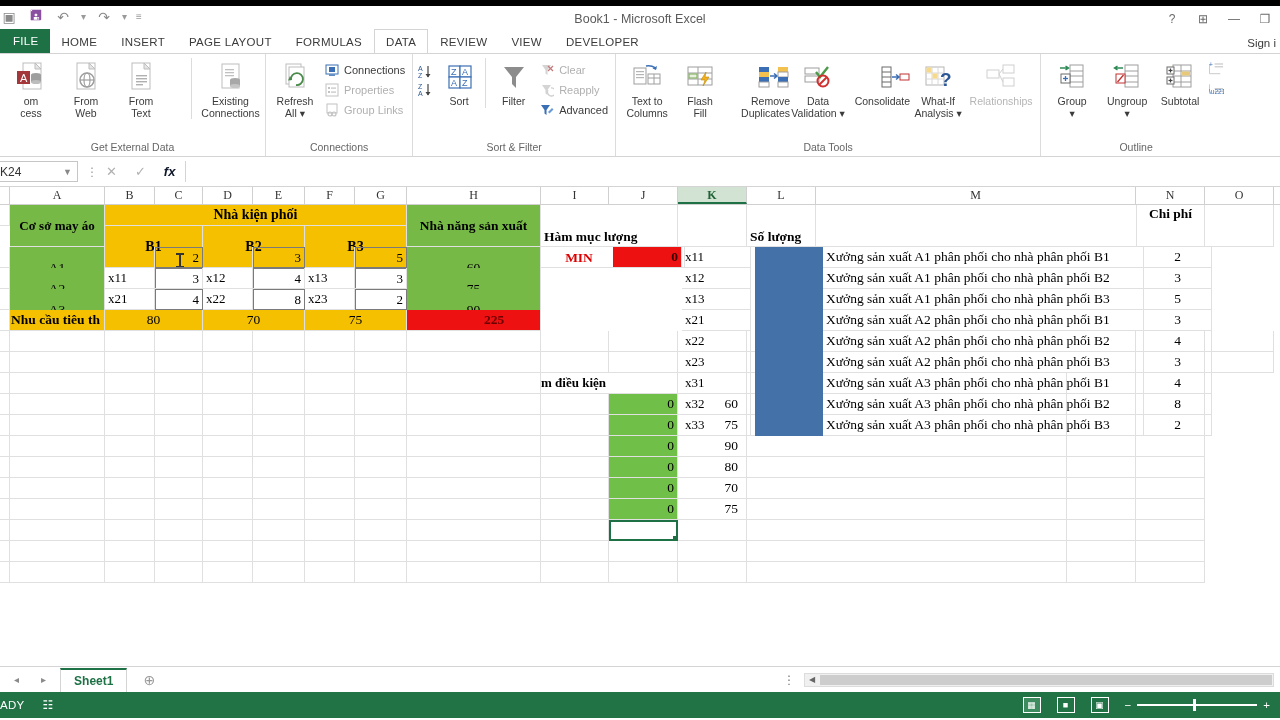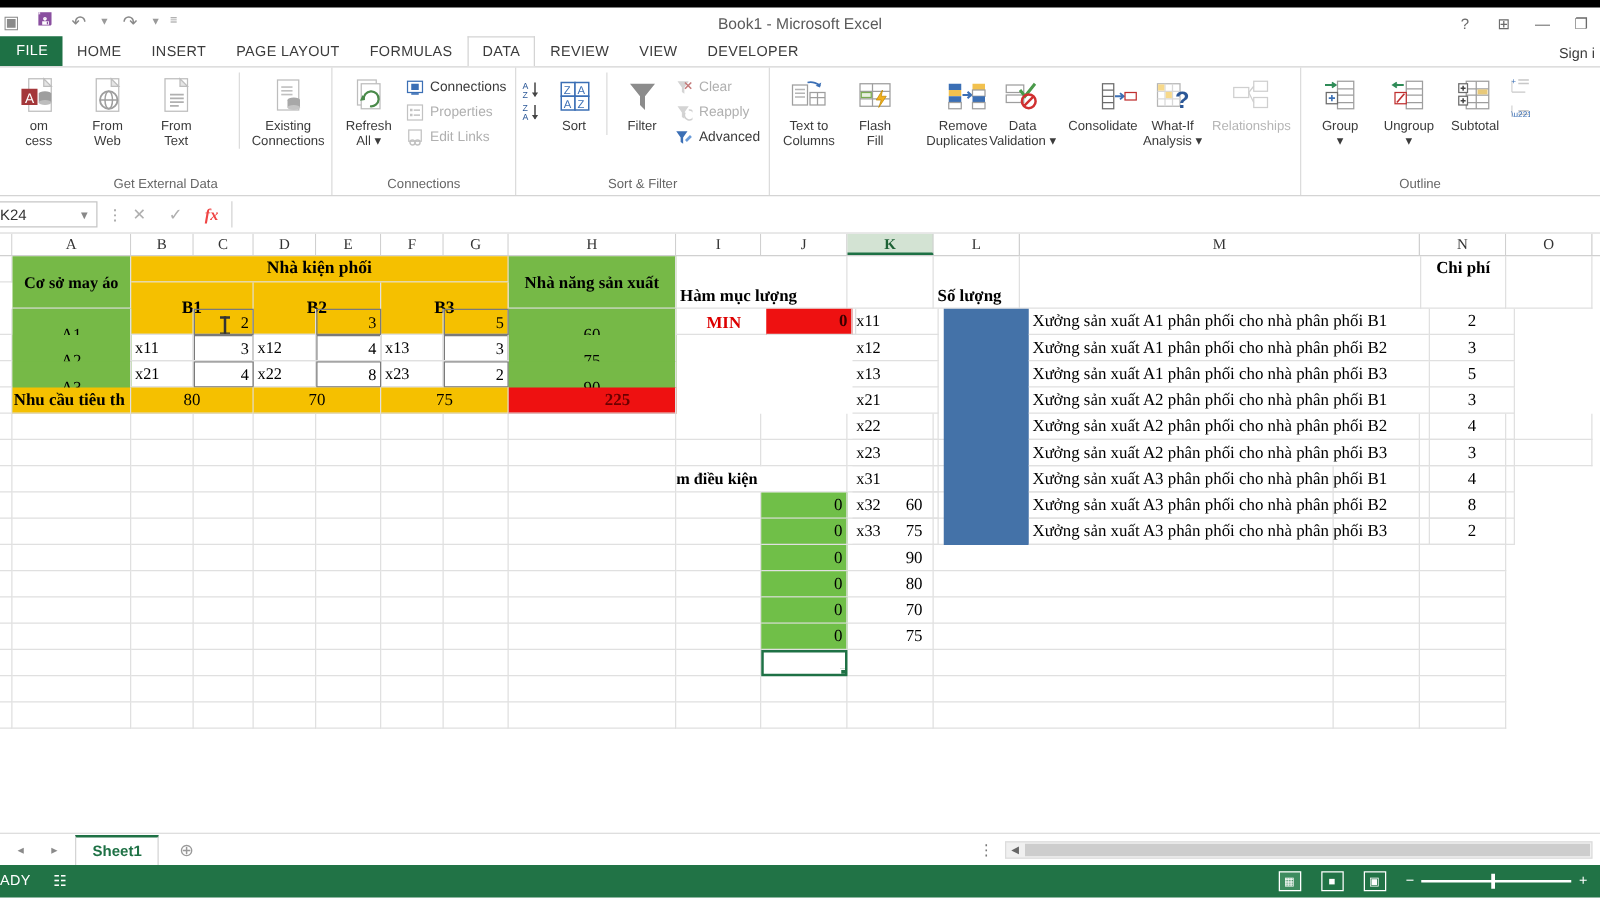--- a/index.html
+++ b/index.html
@@ -71,21 +71,21 @@
 
   
   .fbar { height:30px; display:flex; align-items:center; border-bottom:1px solid #d4d4d4; background:#fff; }
   .namebox {
     width:84px; height:21px; border:1px solid #c6c6c6; margin-left:-6px; background:#fff;
     display:flex; align-items:center; justify-content:space-between; padding:0 5px;
     font-size:12px; color:#333;
   }
   .fbar-sep { color:#9a9a9a; margin:0 8px; font-size:12px; }
   .fbtns { display:flex; gap:18px; color:#b0b0b0; font-size:13px; align-items:center; padding-right:10px; }
-  .fx { font-style:italic; font-weight:bold; color:#ef4444; font-family:Liberation Serif, serif; }
+  .fx { font-style:italic; font-weight:bold; color:#0f172a; font-family:Liberation Sans, sans-serif; }
   .finput { flex:1; height:21px; border-left:1px solid #d4d4d4; }
 
   
   .gridwrap { position:relative; height:479px; overflow:hidden; background:#fff; }
   .colhdr { display:flex; height:18px; background:#fff; border-bottom:1px solid #d0d0d0; }
   .colhdr .ch {
     border-right:1px solid #d0d0d0; font-size:12px; color:#333; text-align:center;
     line-height:17px; font-family:"Liberation Serif", serif; background:#fff;
   }
   .colhdr .ch.sel { background:#d3e3d3; border-bottom:2px solid #1e7145; color:#1e6236; font-weight:bold; }
@@ -288,21 +288,21 @@
           <span>Properties</span>
         </div>
         <div class="smbtn dim">
           <span class="ic">
             <svg width="14" height="14" viewBox="0 0 14 14">
                 <rect x="2" y="1" width="10" height="9" fill="#fff" stroke="#c2c2c2"></rect>
                 <circle cx="5" cy="11" r="2" fill="none" stroke="#c2c2c2" stroke-width="1.2"></circle>
                 <circle cx="9" cy="11" r="2" fill="none" stroke="#c2c2c2" stroke-width="1.2"></circle>
               </svg>
           </span>
-          <span>Edit Links</span>
+          <span>Group Links</span>
         </div>
       </div>
     </div>
     <div class="rgroup-label">Connections</div>
   </div>
 
   <div class="rgroup">
     <div class="rgroup-body">
       <div class="sortcol">
         <div class="azrow">
@@ -477,20 +477,21 @@
               <rect x="2" y="8" width="12" height="8" fill="#fff" stroke="#cfcfcf"></rect>
               <rect x="18" y="3" width="11" height="8" fill="#fff" stroke="#cfcfcf"></rect>
               <rect x="18" y="16" width="11" height="8" fill="#fff" stroke="#cfcfcf"></rect>
               <line x1="14" y1="12" x2="18" y2="7" stroke="#cfcfcf"></line>
               <line x1="14" y1="12" x2="18" y2="20" stroke="#cfcfcf"></line>
             </svg>
         </span>
         <span>Relationships</span>
       </div>
     </div>
+    <div class="rgroup-label">Data Tools</div>
   </div>
 
   <div class="rgroup">
     <div class="rgroup-body">
       <div class="bigbtn">
         <span class="ic">
           <svg width="32" height="30" viewBox="0 0 32 30">
               <path d="M4 6 l8 0 m-2.5 -2 l3 2 l-3 2" stroke="#2e8b57" stroke-width="1.5" fill="none"></path>
               <rect x="14" y="3" width="13" height="22" fill="#fff" stroke="#9e9e9e"></rect>
               <line x1="14" y1="9" x2="27" y2="9" stroke="#9e9e9e"></line>

